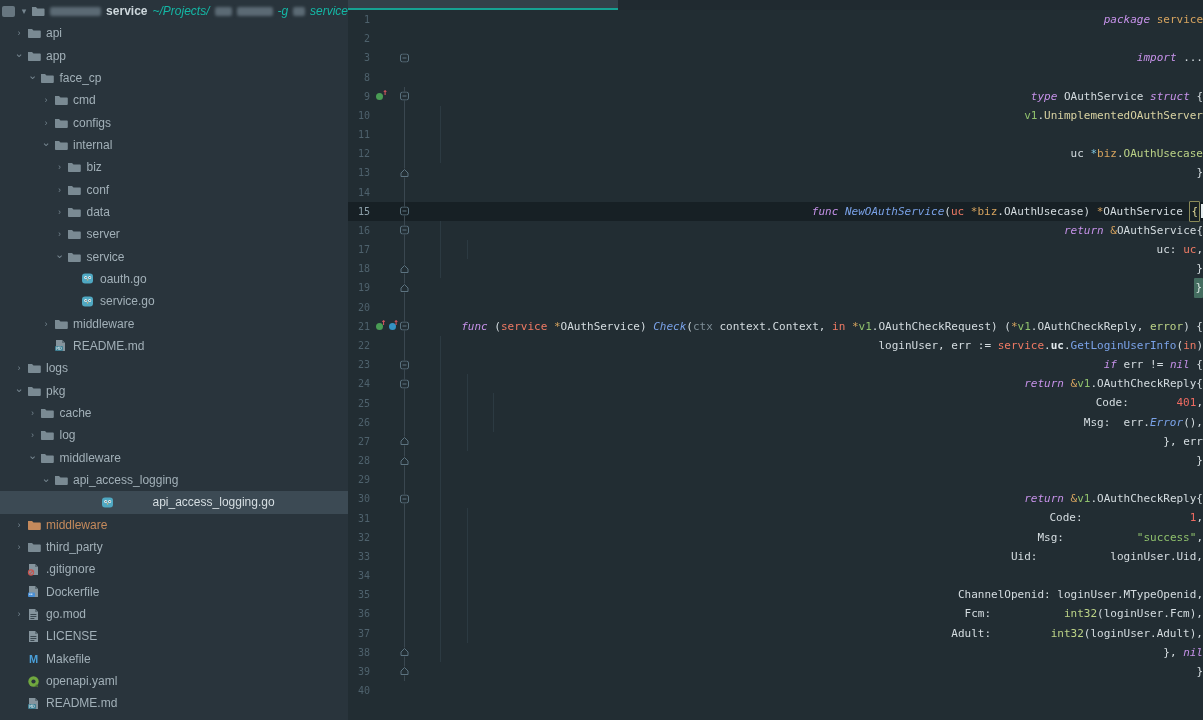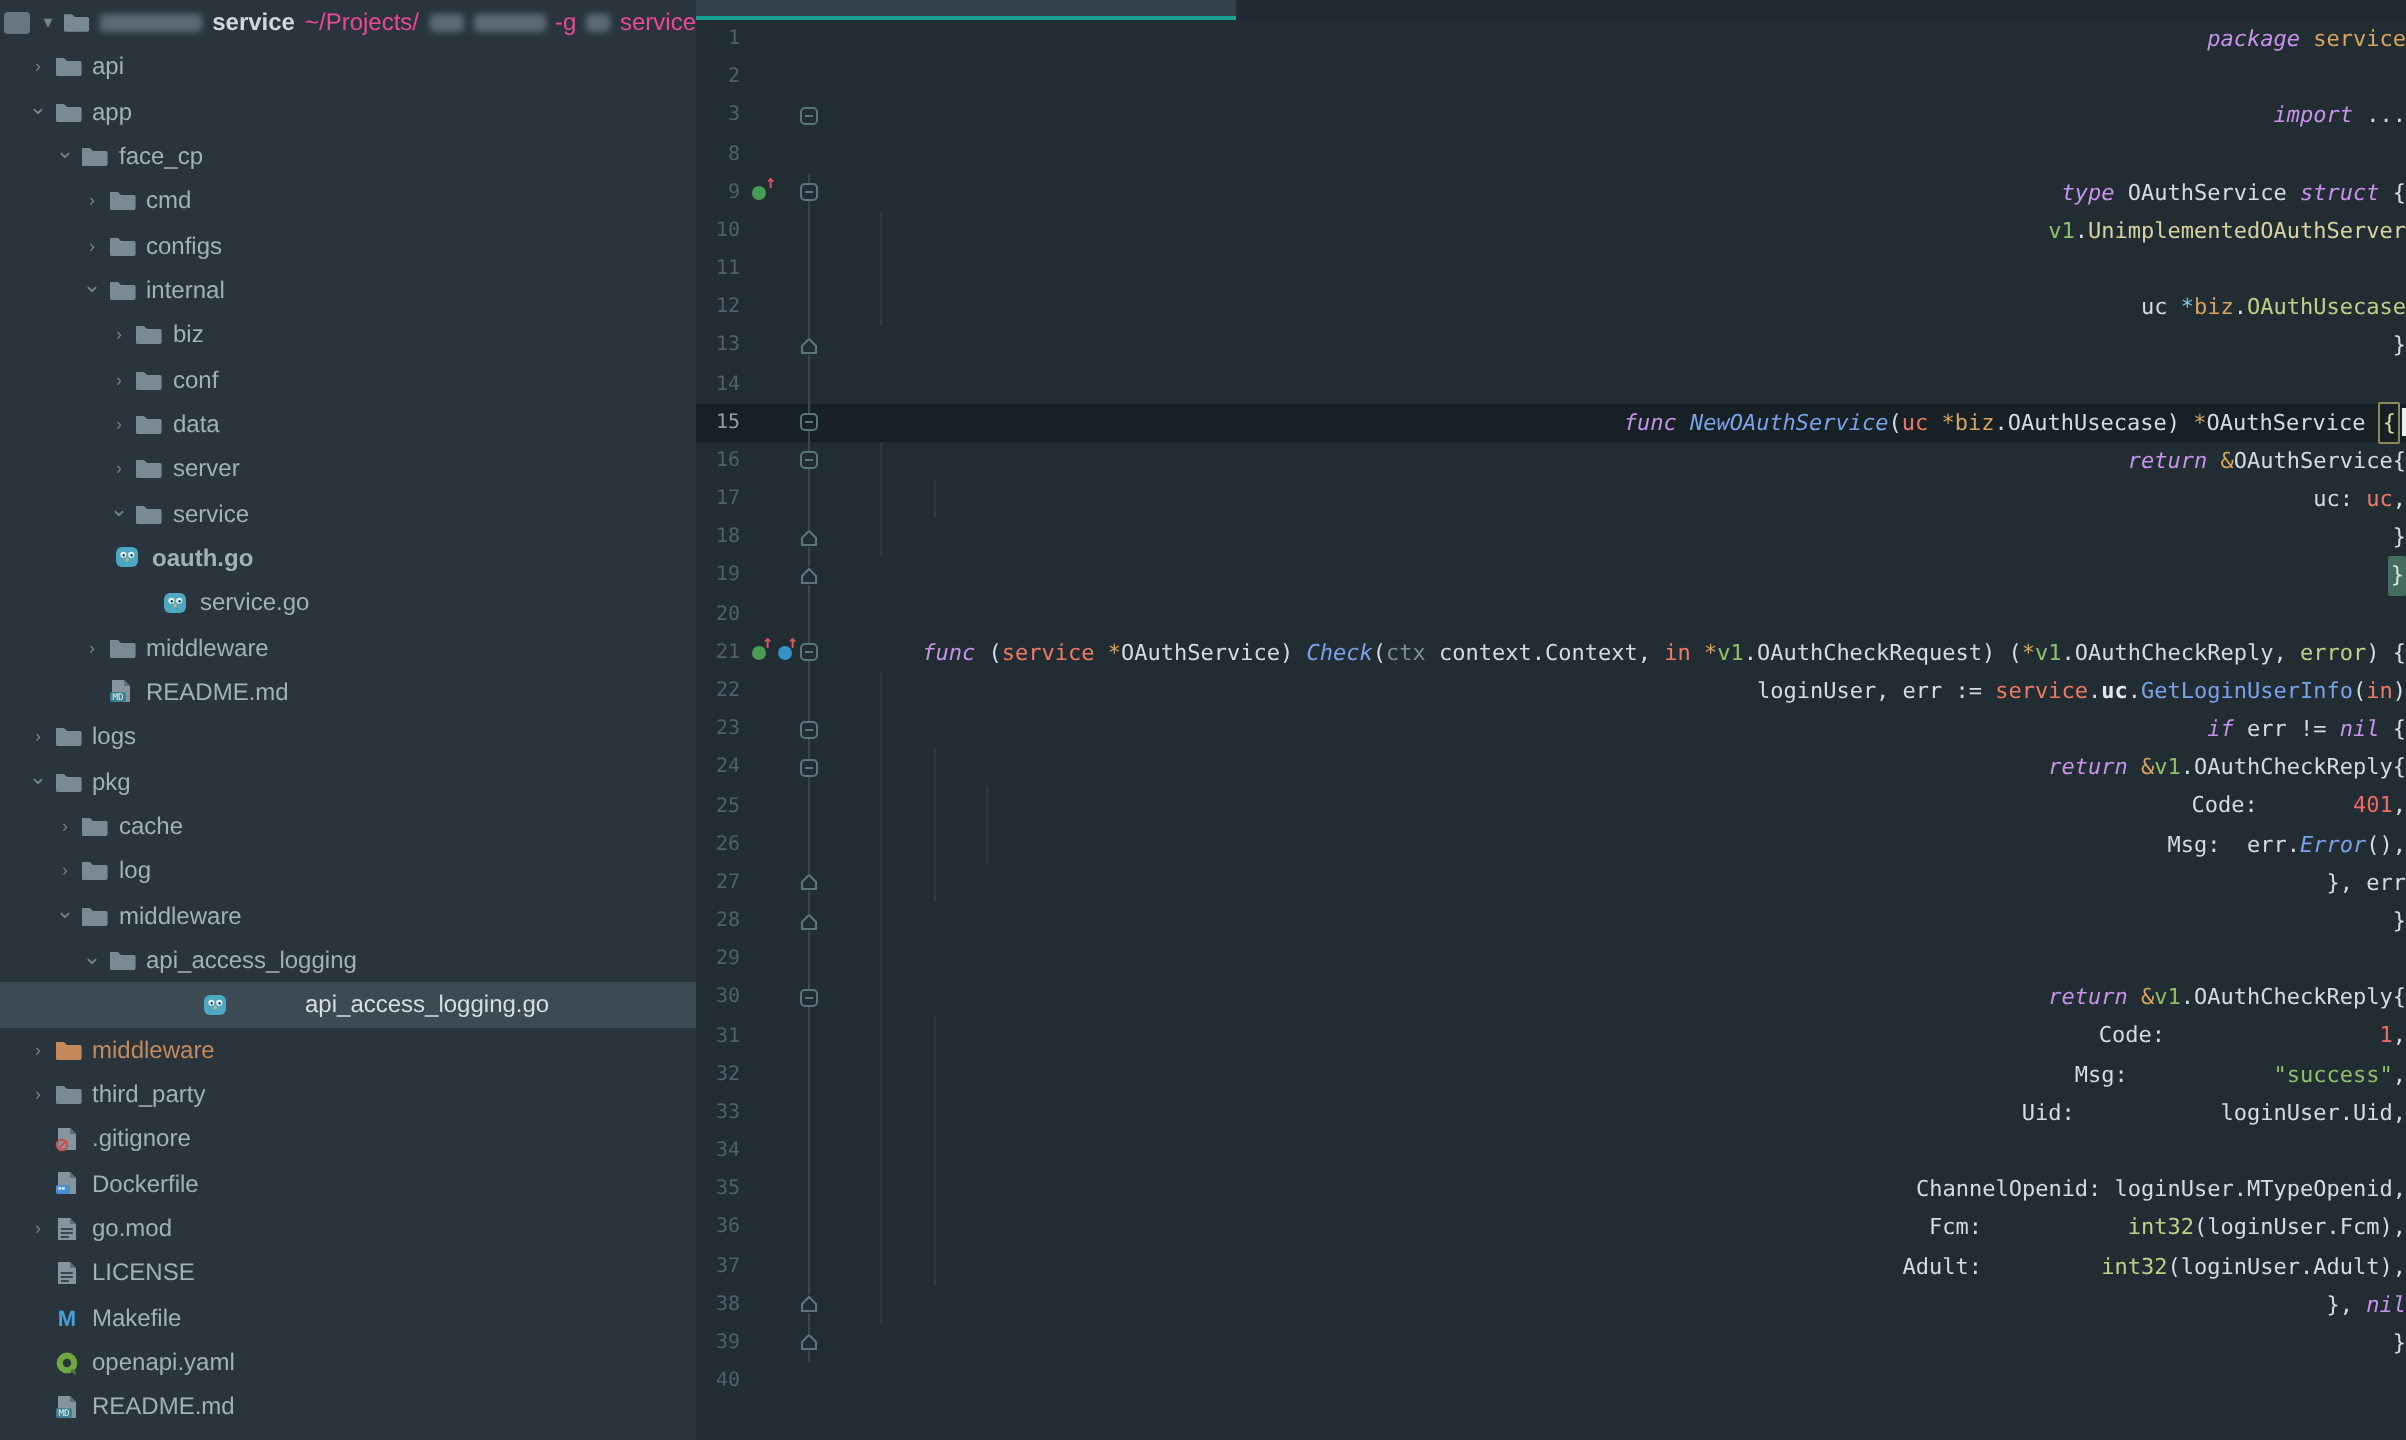--- a/index.html
+++ b/index.html
@@ -12,21 +12,21 @@
   .tree {
     width:348px; height:720px; background:#29343c; flex:0 0 348px;
     color:#a2b0b8; font-size:12px; overflow:hidden; position:relative;
   }
   .tree-header {
     height:22px; display:flex; align-items:center; gap:5px;
     padding-left:2px; white-space:nowrap; overflow:hidden;
   }
   .win-icon { width:13px; height:11px; background:#72828c; border-radius:2px; margin-right:2px; opacity:.85; }
   .hdr-name { font-weight:bold; color:#cdd7dc; }
-  .hdr-path { color:#ec4899; }
+  .hdr-path { color:#14b8a6;font-style:italic; }
   .blur-chunk { display:inline-block; height:9px; background:#5b6a74; border-radius:2px; filter:blur(1.6px); }
   .tree-rows { position:absolute; top:22px; left:0; right:0; }
   .tree-row { height:22.35px; display:flex; align-items:center; white-space:nowrap; cursor:default; }
   .tree-row.selected { background:#3c4a54; color:#d6dee2; }
   .tree-row .chev { width:14px; flex:0 0 14px; display:flex; align-items:center; justify-content:center; color:#75858f; font-size:9px; }
   .tree-row .t-icon { width:15px; flex:0 0 15px; display:flex; align-items:center; justify-content:center; margin-right:5px; }
   .tree-row .lbl { line-height:1; }
   .tree-row .lbl.orange { color:#c58a5c; }
 
   
@@ -184,21 +184,21 @@
         </div>
         <div class="tree-row" style="padding-left: 52.5px;">
           <span class="chev" style="font-size: 11px; margin-top: -4px;">⌄</span>
           <span class="t-icon">
             <svg width="14" height="12" viewBox="0 0 14 12">
               <path d="M1 2h4l1.5 1.5H13a.8.8 0 0 1 .8.8V10a1 1 0 0 1-1 1H1.8A.8.8 0 0 1 1 10.2V2z" fill="#7a8a93"></path>
             </svg>
           </span>
           <span class="lbl">service</span>
         </div>
-        <div class="tree-row" style="padding-left: 42px; font-weight: bold;">
+        <div class="tree-row" style="padding-left: 66px;">
           <span class="chev"></span>
           <span class="t-icon">
             <svg width="13" height="13" viewBox="0 0 13 13">
               <rect x="1" y="1.5" width="11" height="10" rx="3" fill="#4fa8c2"></rect>
               <circle cx="4.7" cy="5.4" r="1.5" fill="#eaf4f7"></circle>
               <circle cx="8.6" cy="5.4" r="1.5" fill="#eaf4f7"></circle>
               <circle cx="4.9" cy="5.6" r=".6" fill="#27343a"></circle>
               <circle cx="8.8" cy="5.6" r=".6" fill="#27343a"></circle>
               <rect x="5.9" y="7" width="1.4" height="1.6" rx=".5" fill="#d8b27a"></rect>
             </svg>

